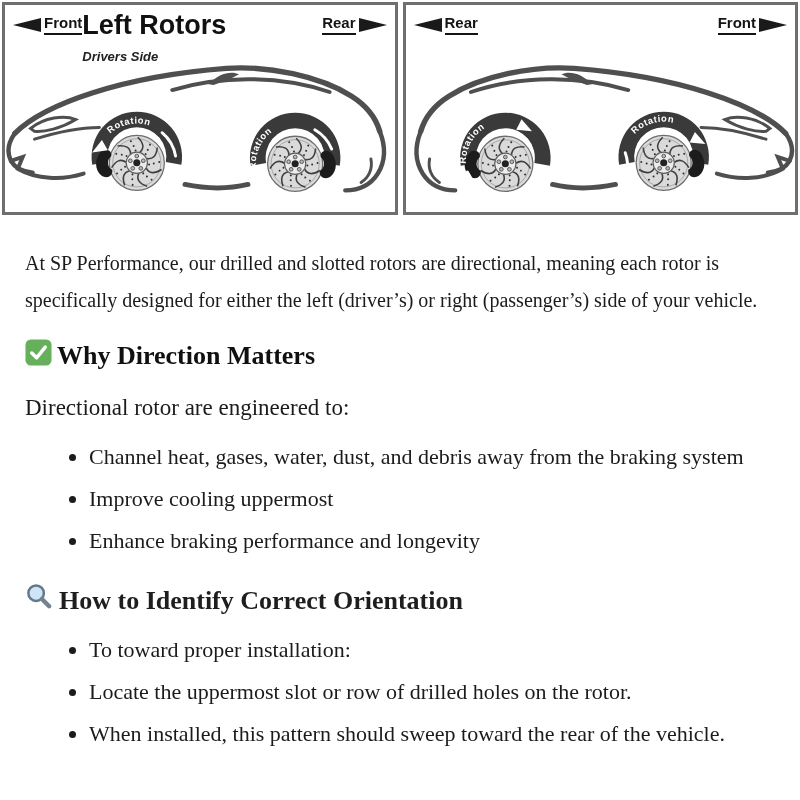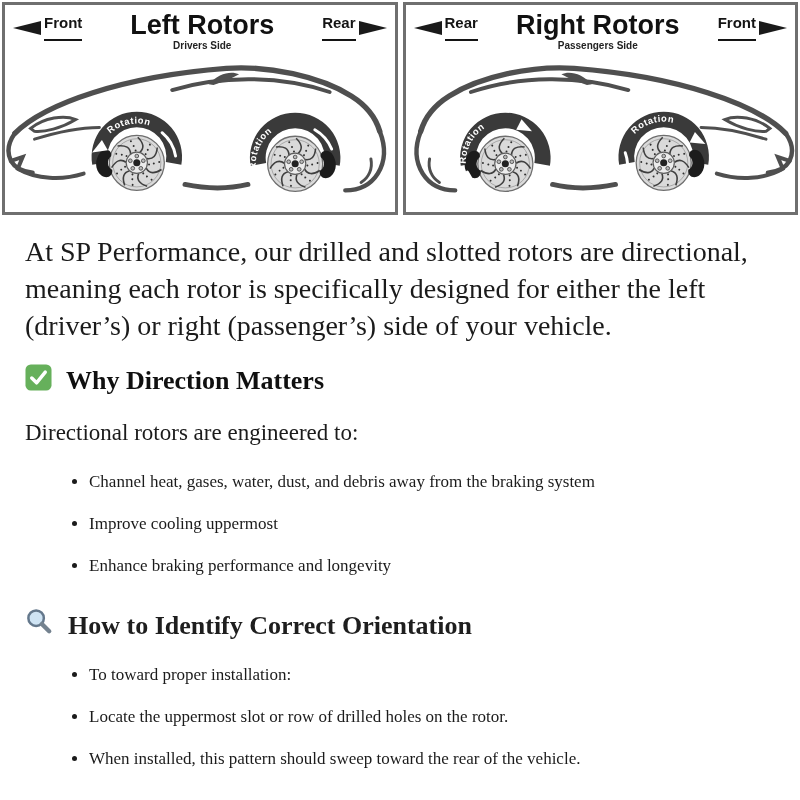--- a/index.html
+++ b/index.html
@@ -4,35 +4,35 @@
 <style>
   * { box-sizing: border-box; }
   html,body { margin:0; padding:0; background:#ffffff; }
   body { width:800px; height:800px; font-family:"Liberation Serif", serif; color:#1b1b1b; overflow:hidden; }
 
   
   .diagram { display:flex; gap:5px; padding:2px 2px 0 2px; height:215px; }
   .panel { flex:1; border:3px solid #6f6f6f; position:relative; background:#fff; overflow:hidden; }
   .panel-header { display:flex; justify-content:space-between; align-items:flex-start; padding:7px 8px 0 8px; }
   .dir-group { display:flex; align-items:center; gap:3px; margin-top:3px; }
-  .dir-label { font-family:"Liberation Sans", sans-serif; font-weight:bold; font-size:15px; color:#141414; border-bottom:2.5px solid #141414; line-height:1.1; padding-bottom:7px; }
-  .titles { text-align:center; flex:1; }
+  .dir-label { font-family:"Liberation Sans", sans-serif; font-weight:bold; font-size:15px; color:#141414; border-bottom:2.5px solid #141414; line-height:1.1; padding-bottom:1px; }
+  .titles { text-align:left; flex:1; }
   .panel-title { font-family:"Liberation Sans", sans-serif; font-weight:bold; font-size:27px; line-height:1.0; color:#111; }
-  .panel-subtitle { font-family:"Liberation Sans", sans-serif; font-weight:bold; font-size:10px; color:#222; margin-top:1px; }
+  .panel-subtitle { font-family:"Liberation Sans", sans-serif; font-weight:bold; font-style:italic; font-size:13px; color:#222; margin-top:10px; }
   .car-svg { position:absolute; left:0; bottom:0; width:100%; height:152px; }
 
   
   .content { padding:18px 30px 0 25px; }
-  .intro { font-size:28px; line-height:37px; margin:0 0 12px 0; max-width:735px;font-family:Liberation Serif, serif; }
-  .h-row { display:flex; align-items:center; gap:14px;text-align:center; }
+  .intro { font-size:20px; line-height:37px; margin:12px 0 12px 0; max-width:735px;font-family:Liberation Serif, serif; }
+  .h-row { display:flex; align-items:center; gap:5px;text-align:center; }
   h2.h-row { font-size:26px; font-weight:bold; margin:20px 0 8px 0; color:#101010; }
   h3.h-row { font-size:26px; font-weight:bold; margin:24px 0 10px 0; color:#1e1e1e; }
   .lead { font-size:23px; line-height:37px; margin:16px 0 4px 0; }
   ul { margin:12px 0 0 0; padding-left:64px; }
-  li { font-size:17px; line-height:37px; margin-bottom:5px; max-width:660px; }
+  li { font-size:22px; line-height:37px; margin-bottom:5px; max-width:660px; }
   li::marker { color:#1b1b1b; }
   .emoji { flex:0 0 auto; display:inline-block; }
 </style>
 </head>
 <body>
 
 <svg width="0" height="0" style="position:absolute" aria-hidden="true">
   <defs>
     <path id="arch" d="M -45.3,8 A 46 46 0 1 1 45.3,8 L 29.5,5.2 A 30 30 0 1 0 -29.5,5.2 Z" fill="#3a3a3a"></path>
     <path id="slot" d="M 1,-26 C 7,-20 8,-15 3,-10.5" fill="none" stroke="#3f3f3f" stroke-width="1.6"></path>
@@ -134,24 +134,20 @@
   </div>
 
   <div class="panel">
     <div class="panel-header">
       <div class="dir-group">
         <svg width="28" height="14" viewBox="0 0 28 14">
             <polygon points="0,7 28,0 28,14" fill="#1a1a1a"></polygon>
           </svg>
         <span class="dir-label">Rear</span>
       </div>
-      <div class="titles">
-        <div class="panel-title">Right Rotors</div>
-        <div class="panel-subtitle">Passengers Side</div>
-      </div>
       <div class="dir-group">
         <span class="dir-label">Front</span>
         <svg width="28" height="14" viewBox="0 0 28 14">
             <polygon points="28,7 0,0 0,14" fill="#1a1a1a"></polygon>
           </svg>
       </div>
     </div>
     <svg class="car-svg" viewBox="0 0 396 152" preserveAspectRatio="xMidYMax meet">
       <use href="#carLeft" transform="translate(396,0) scale(-1,1)"></use>
       <defs>
@@ -178,21 +174,21 @@
   <h2 class="h-row">
     <span class="emoji">
       <svg width="27" height="27" viewBox="0 0 28 28">
           <rect x="0.5" y="0.5" width="27" height="27" rx="5.5" fill="#66b05b"></rect>
           <path d="M 7,14.5 L 12,19.5 L 21,8.5" fill="none" stroke="#ffffff" stroke-width="3.6" stroke-linecap="round" stroke-linejoin="round"></path>
         </svg>
     </span>
     <span>Why Direction Matters</span>
   </h2>
 
-  <p class="lead">Directional rotors are engineered to:</p>
+  <p class="lead">Directional rotor are engineered to:</p>
 
   <ul>
     <li>Channel heat, gases, water, dust, and debris away from the braking system</li>
     <li>Improve cooling uppermost</li>
     <li>Enhance braking performance and longevity</li>
   </ul>
 
   <h3 class="h-row">
     <span class="emoji">
       <svg width="29" height="29" viewBox="0 0 30 30">

